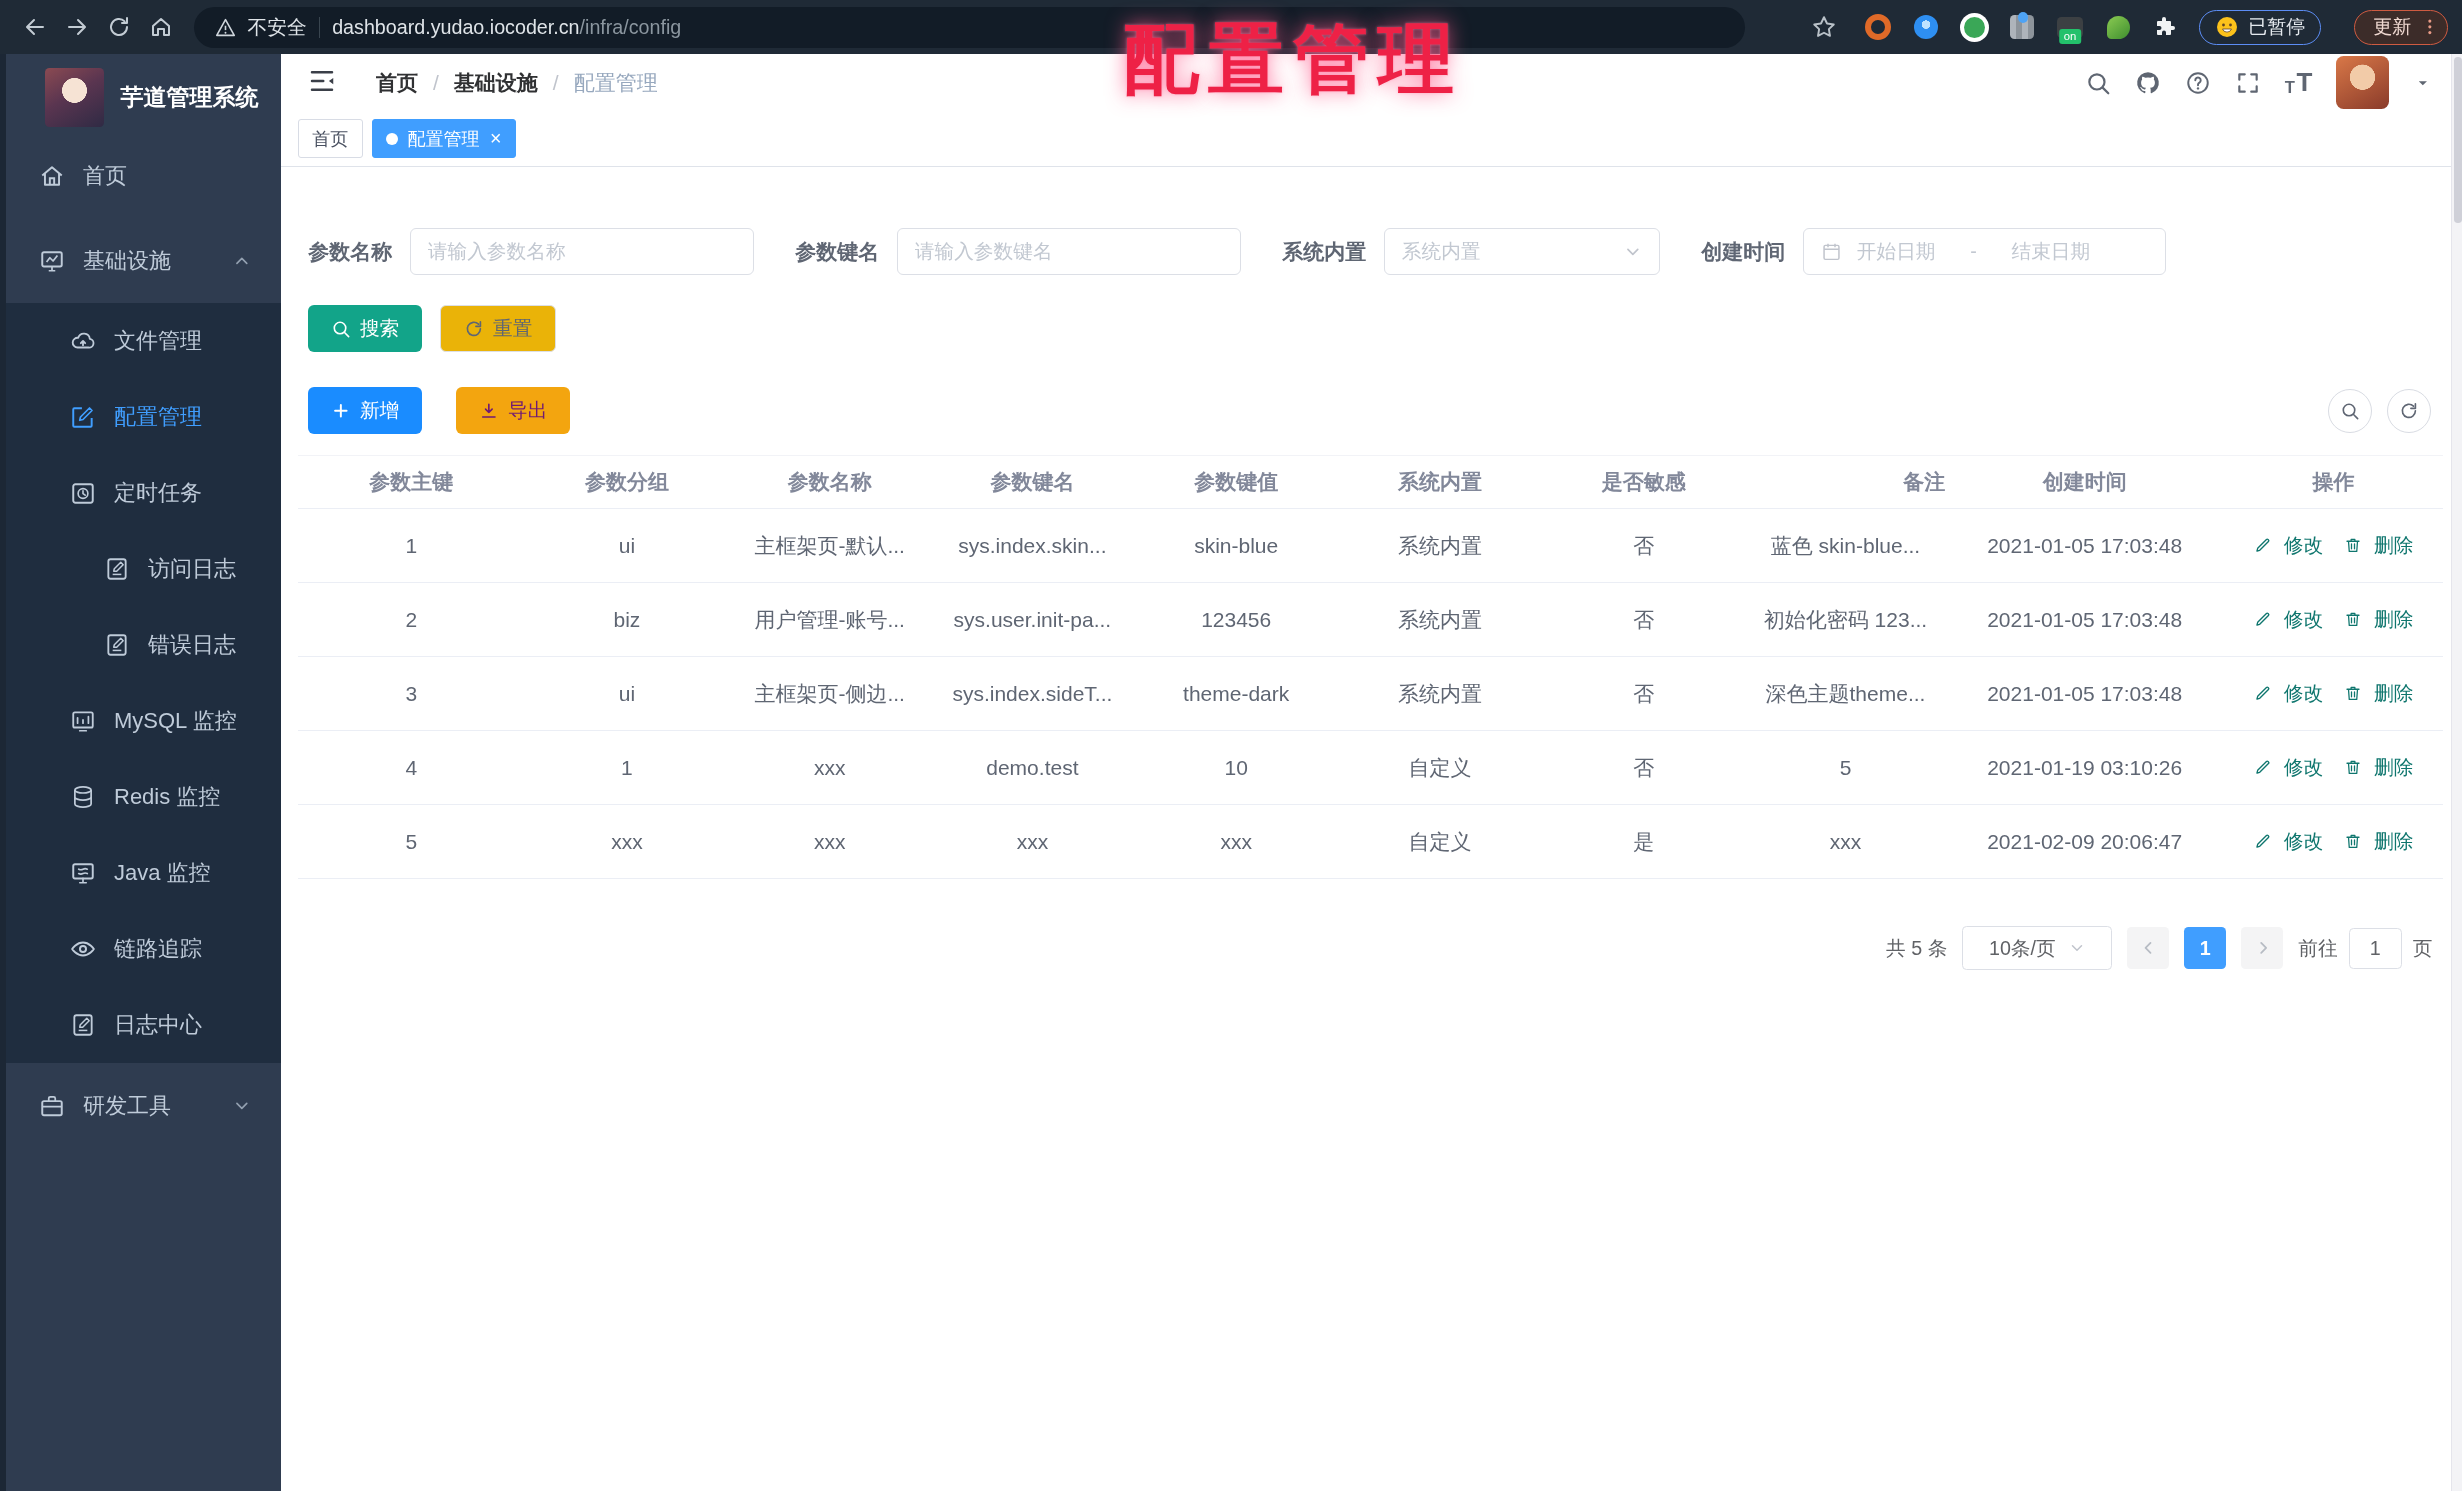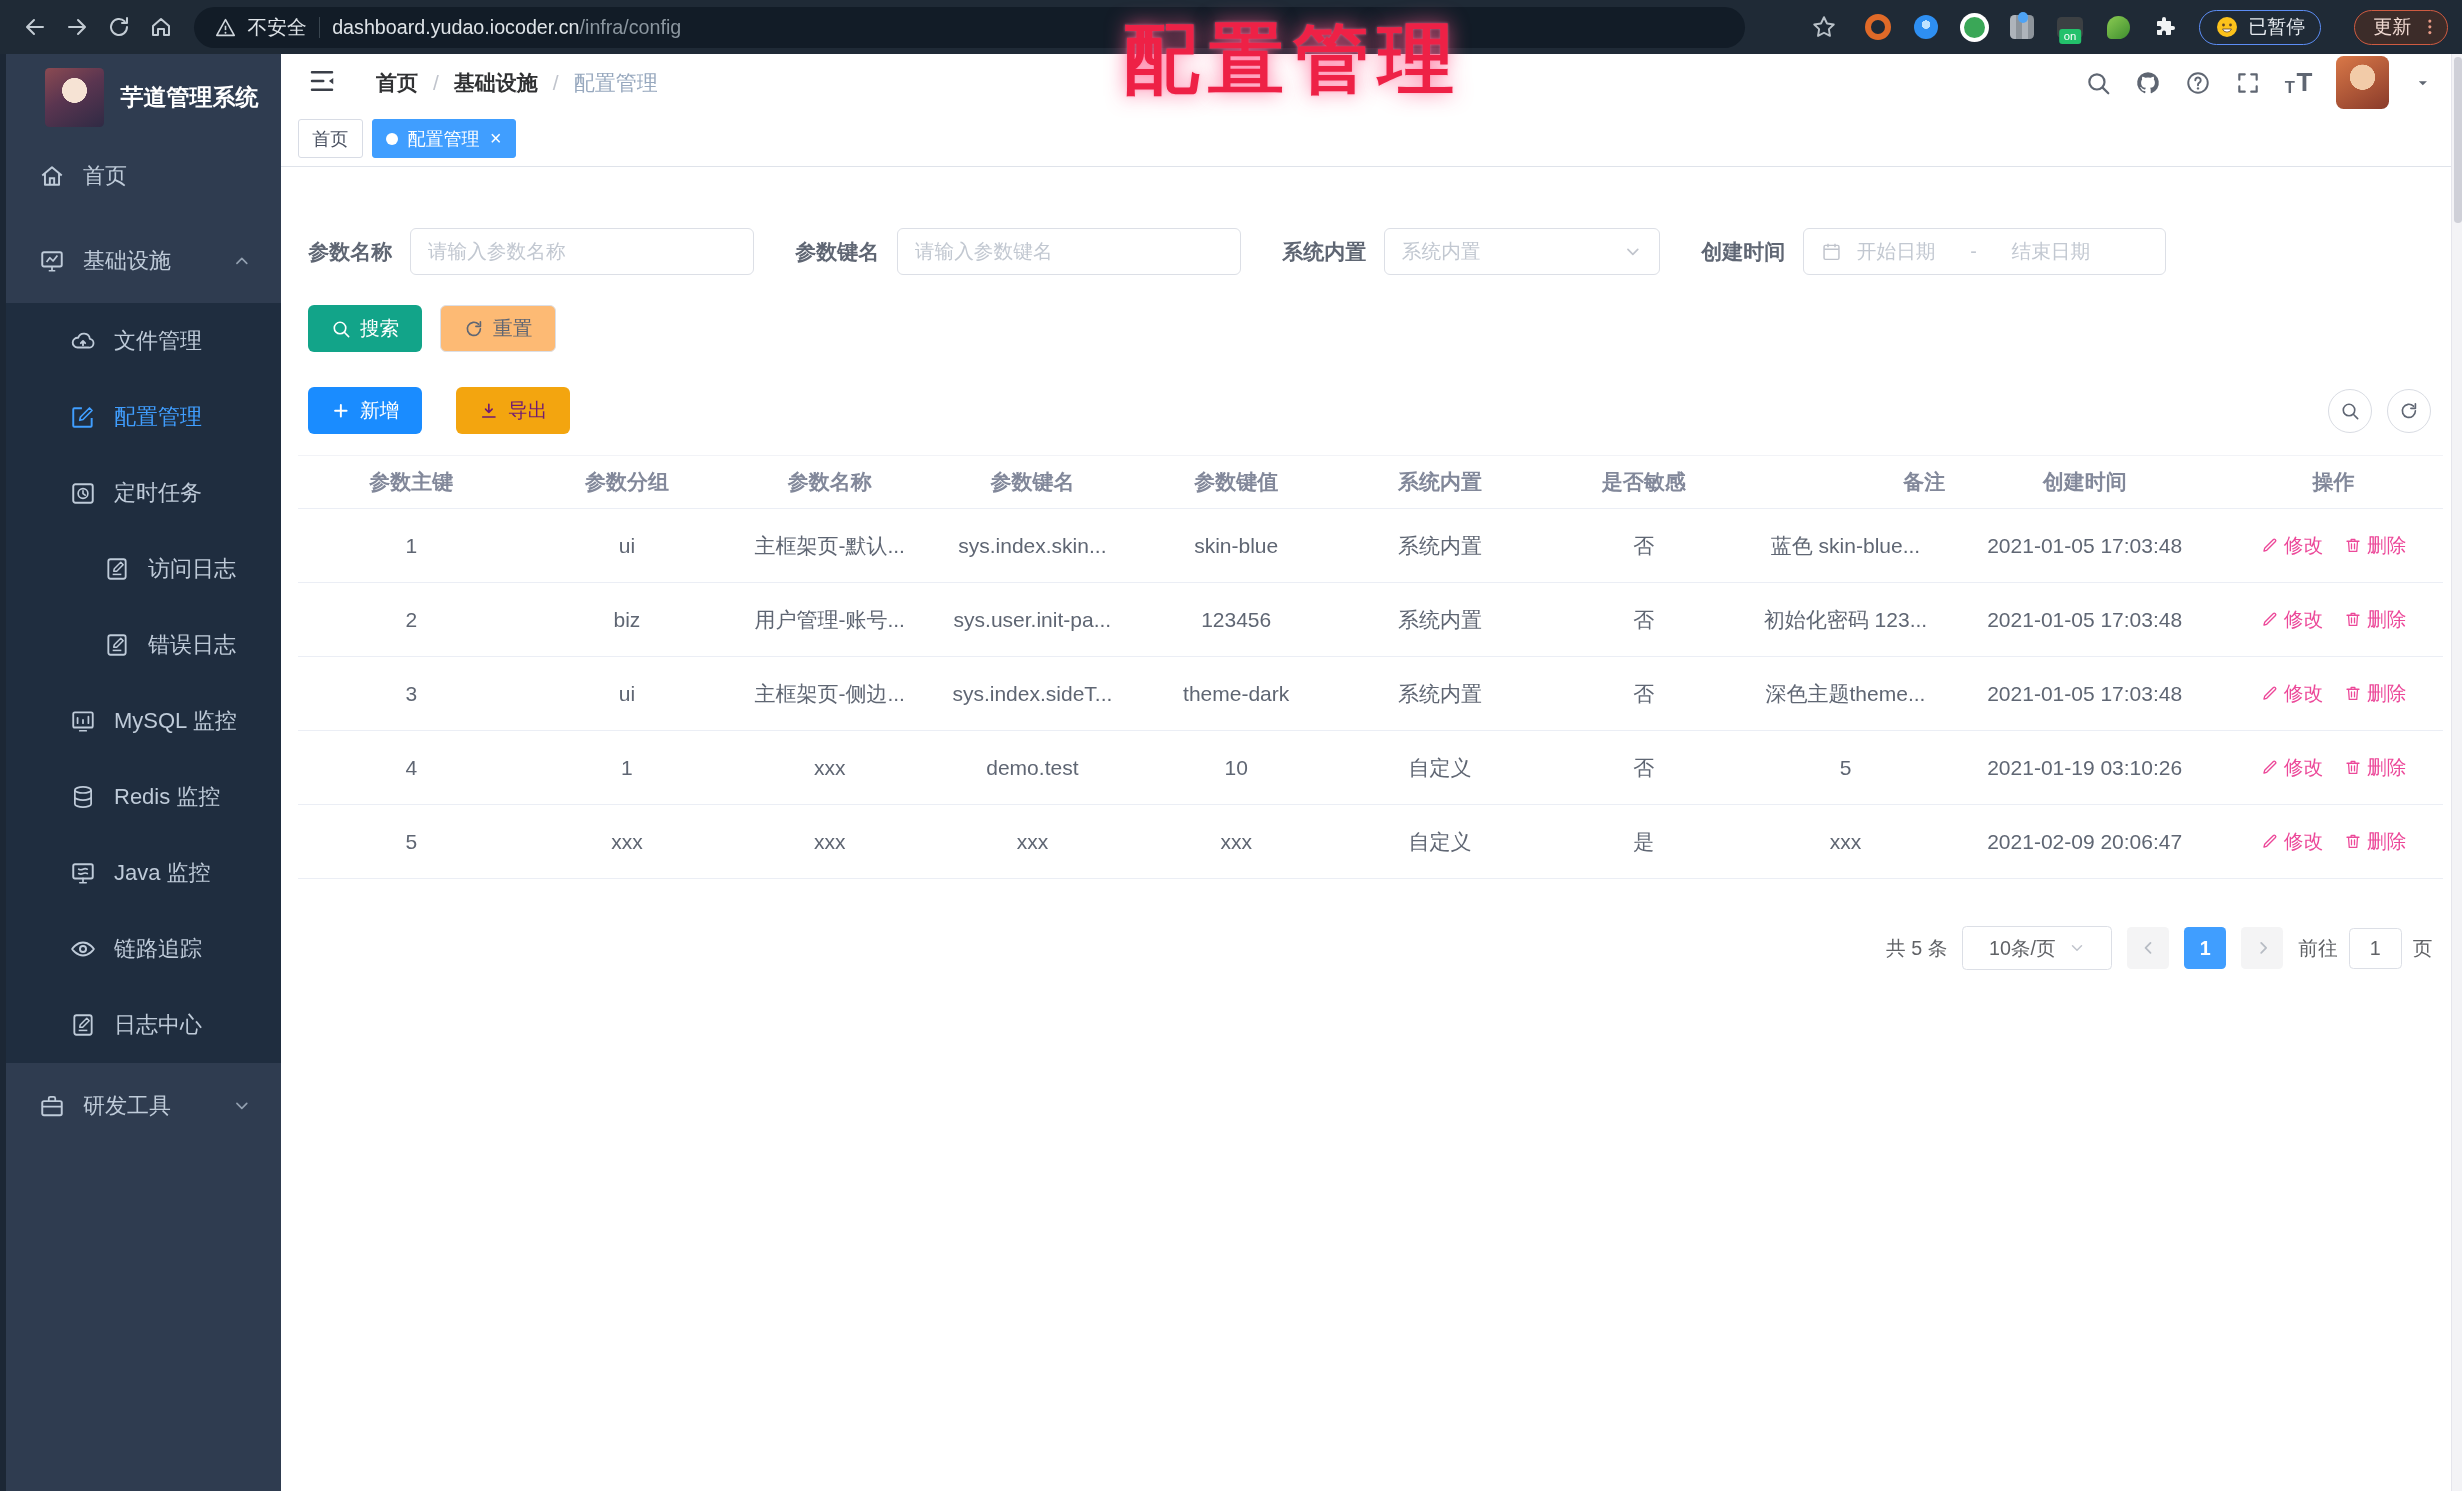--- a/index.html
+++ b/index.html
@@ -93,32 +93,32 @@
   .f-range { width:363px; gap:15px; color:#c2c8d1; font-size:19.7px; justify-content:flex-start; margin-right:0; }
   .f-range svg { width:21px; height:21px; color:#c0c4cc; }
   .f-range .sep { margin:0 19.7px; }
   .w455 { width:344px; }
 
   .btn-row { margin-top:30px; margin-left:10.6px; display:flex; gap:18px; position:relative; }
   .btn-row.second { margin-top:35px; }
   .btn { height:47px; border:none; border-radius:6px; font-size:19.7px; display:inline-flex; align-items:center; gap:9px; padding:0 23px; cursor:pointer; font-family:inherit; }
   .btn svg { width:19.7px; height:19.7px; }
   .btn-search { background:#12a489; color:#fff; }
-  .btn-reset { background:#fdba74; border:1.5px solid #dcdfe6; color:#5f6673; }
+  .btn-reset { background:#eab308; border:1.5px solid #dcdfe6; color:#5f6673; }
   .btn-add { background:#1a8cff; color:#fff; }
   .btn-export { background:#f3a50f; color:#701a75;margin-left:16px; }
   .circle-btns { position:absolute; right:12px; top:1.5px; display:flex; gap:15px; }
   .cbtn { width:44px; height:44px; border-radius:50%; border:1.5px solid #d9dce3; background:#fff; display:flex; align-items:center; justify-content:center; color:#5f6673; cursor:pointer; }
   .cbtn svg { width:19.7px; height:19.7px; }
 
   
   table.grid { margin-top:21px; width:100%; border-collapse:collapse; table-layout:fixed; }
   table.grid th { height:53px; font-size:21px; font-weight:bold; color:#82889a; border-bottom:1.5px solid #ebeef5; border-top:1.5px solid #f2f3f7; text-align:center; white-space:nowrap; overflow:hidden; }
   table.grid td { height:74px; font-size:21px; color:#5f6673; border-bottom:1.5px solid #ebeef5; text-align:center; white-space:nowrap; overflow:hidden; }
-  .act { color:#ec4899; font-size:19.7px; display:inline-flex; align-items:center; gap:5px; cursor:pointer; text-decoration:none; }
+  .act { color:#0f766e; font-size:19.7px; display:inline-flex; align-items:center; gap:12px; cursor:pointer; text-decoration:none; }
   .act + .act { margin-left:21px; }
   .act svg { width:18px; height:18px; }
 
   
   .pager { margin-top:47px; display:flex; justify-content:flex-end; align-items:center; gap:15px; font-size:19.7px; color:#606266; padding-right:10.6px; }
   .pg-select { width:150px; height:44px; border:1.5px solid #dcdfe6; border-radius:4.5px; display:flex; align-items:center; justify-content:center; gap:12px; cursor:pointer; }
   .pg-select svg { width:18px; height:18px; color:#c0c4cc; }
   .pg-btn { width:42px; height:42px; background:#f4f4f5; border-radius:4.5px; display:flex; align-items:center; justify-content:center; color:#b7bcc4; cursor:pointer; }
   .pg-btn svg { width:19.7px; height:19.7px; }
   .pg-cur { width:42px; height:42px; background:#409eff; color:#fff; font-weight:bold; border-radius:4.5px; display:flex; align-items:center; justify-content:center; cursor:pointer; }

